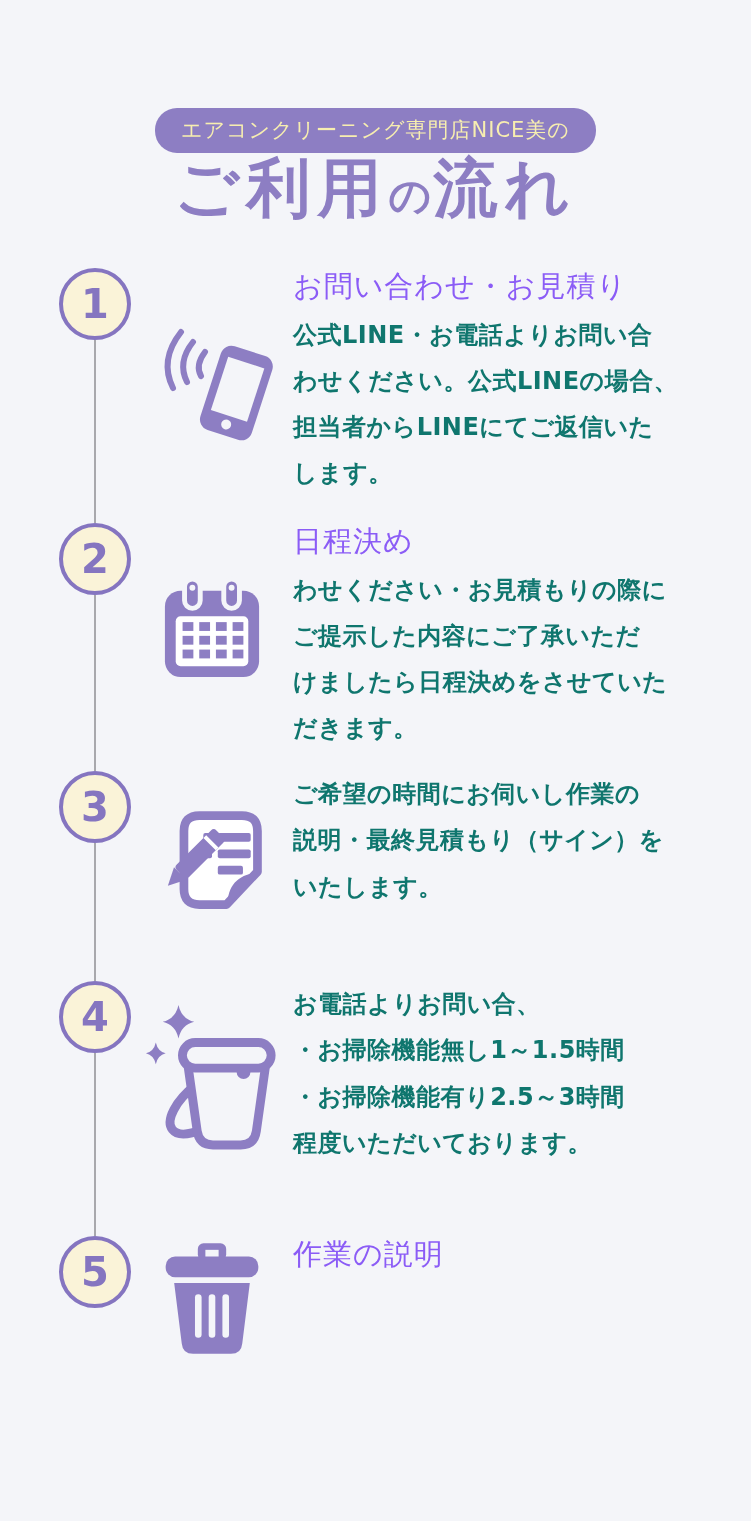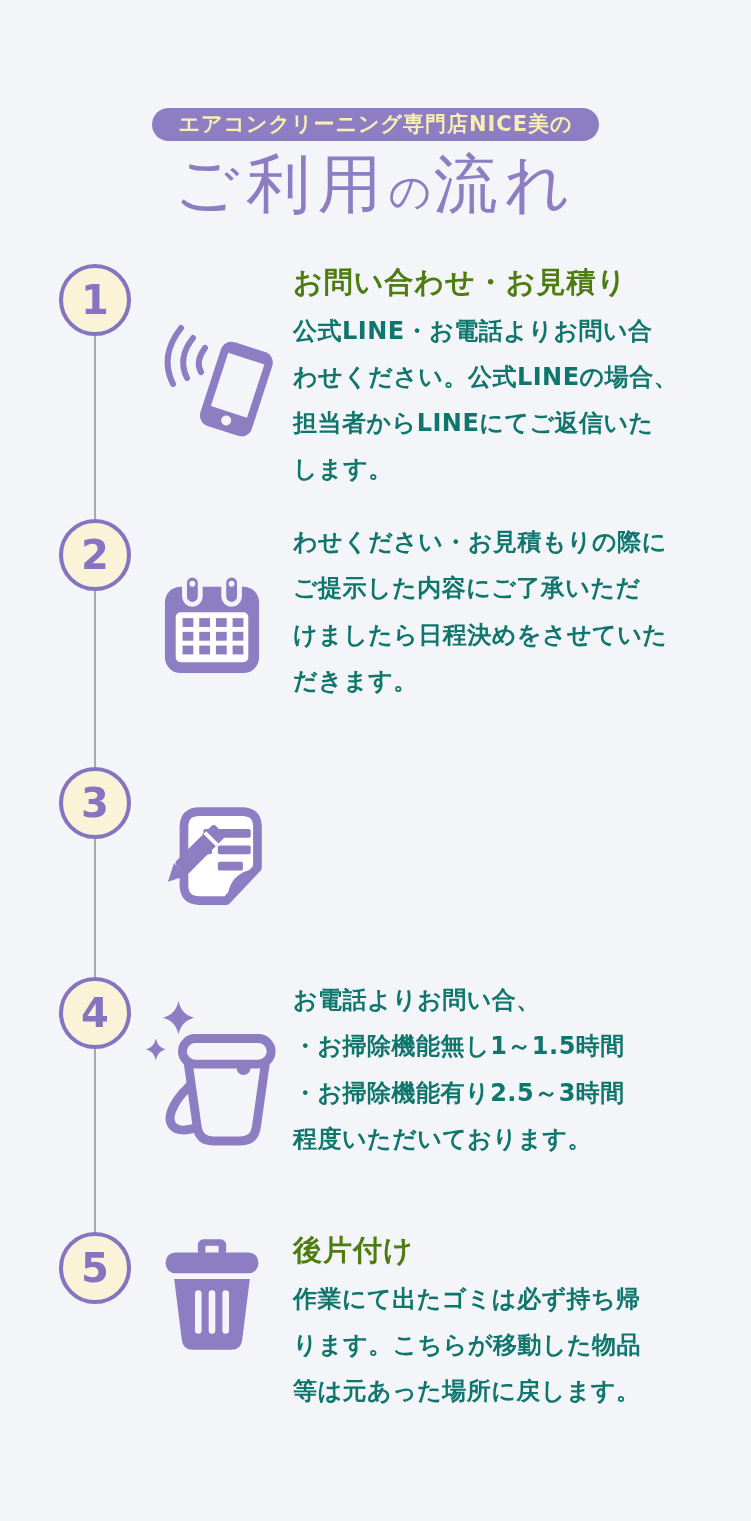--- a/index.html
+++ b/index.html
@@ -6,43 +6,43 @@
   html,body { background:#e9eaee; }
   .page {
     width:751px; height:1521px; margin:0 auto;
     background:#f4f5f9; overflow:hidden; position:relative;
     font-family:"DejaVu Sans", sans-serif;
   }
   
   .header { padding-top:108px; text-align:center; }
   .badge {
     display:inline-block; background:#8d7ec3; color:#f7eeb0;
-    font-size:21px; font-weight:700; letter-spacing:1px;
-    padding:4px 26px; border-radius:22px; line-height:1.2;
+    font-size:21px; font-weight:400; letter-spacing:1px;
+    padding:10px 26px; border-radius:22px; line-height:1.2;
   }
   .title {
-    margin-top:10px; color:#8d7ec3; font-weight:400;
+    margin-top:2px; color:#8d7ec3; font-weight:700;
     font-size:64px; letter-spacing:7px; line-height:1.05;
   }
   .title .particle { font-size:42px; letter-spacing:2px; }
   
   .steps { margin-top:46px; padding:0 40px 0 59px; }
   .step { display:flex; align-items:stretch; }
   .step-left { width:72px; flex:0 0 72px; display:flex; flex-direction:column; align-items:center; }
   .circle {
     width:72px; height:72px; border-radius:50%;
     background:#faf3d8; border:4px solid #8575c0;
     display:flex; align-items:center; justify-content:center;
     color:#8575c0; font-size:40px; font-weight:700; line-height:1;
   }
   .connector { width:2px; flex:1; background:#a8a8ad; }
   .icon-col { width:162px; flex:0 0 162px; display:flex; justify-content:center; align-items:flex-start; }
   .text-col { flex:1; min-width:0; }
   .step-title {
-    color:#4d7c0f; font-size:29px; font-weight:700; line-height:1.3;
+    color:#8b5cf6; font-size:29px; font-weight:400; line-height:1.3;
     margin-bottom:6px; letter-spacing:1px;
   }
   .step-body {
     color:#0f766e; font-size:24px; font-weight:600; line-height:1.92;
     letter-spacing:0.5px; white-space:pre-line;
   }
   .s1 { min-height:255px; }
   .s2 { min-height:248px; }
   .s3 { min-height:210px; }
   .s4 { min-height:255px; }
@@ -121,20 +121,21 @@
                 <rect x="73" y="62" width="11" height="9"></rect>
               <rect x="22" y="76" width="11" height="9"></rect>
                 <rect x="39" y="76" width="11" height="9"></rect>
                 <rect x="56" y="76" width="11" height="9"></rect>
                 <rect x="73" y="76" width="11" height="9"></rect>
             </g>
           </svg>
         </span>
       </div>
       <div class="text-col">
+        <div class="step-title">日程決め</div>
         <div class="step-body">わせください・お見積もりの際に
 ご提示した内容にご了承いただ
 けましたら日程決めをさせていた
 だきます。</div>
       </div>
     </div>
 
     <div class="step s3">
       <div class="step-left">
         <div class="circle">3</div>
@@ -154,20 +155,23 @@
             </g>
             <g transform="translate(38 58) rotate(45)">
               <rect x="-9" y="-44" width="18" height="58" rx="4" fill="#8d7ec3"></rect>
               <rect x="-9" y="-33" width="18" height="4" fill="#ffffff"></rect>
               <polygon points="-9,14 9,14 0,32" fill="#8d7ec3"></polygon>
             </g>
           </svg>
         </span>
       </div>
       <div class="text-col">
+        <div class="step-body">ご希望の時間にお伺いし作業の
+説明・最終見積もり（サイン）を
+いたします。</div>
       </div>
     </div>
 
     <div class="step s4">
       <div class="step-left">
         <div class="circle">4</div>
         <div class="connector"></div>
       </div>
       <div class="icon-col pad4">
         <span>
@@ -202,21 +206,18 @@
             <path d="M15 44 L23 108 Q24 119 35 119 H75 Q86 119 87 108 L95 44 Z" fill="#8d7ec3"></path>
             <g fill="#f4f5f9">
               <rect x="37" y="56" width="7" height="46" rx="3.5"></rect>
               <rect x="51.5" y="56" width="7" height="46" rx="3.5"></rect>
               <rect x="66" y="56" width="7" height="46" rx="3.5"></rect>
             </g>
           </svg>
         </span>
       </div>
       <div class="text-col">
-        <div class="step-title">後片付け</div>
-        <div class="step-body">作業にて出たゴミは必ず持ち帰
-ります。こちらが移動した物品
-等は元あった場所に戻します。</div>
+        <div class="step-title">作業の説明</div>
       </div>
     </div>
 
   </div>
 </div>
 
 </body></html>

